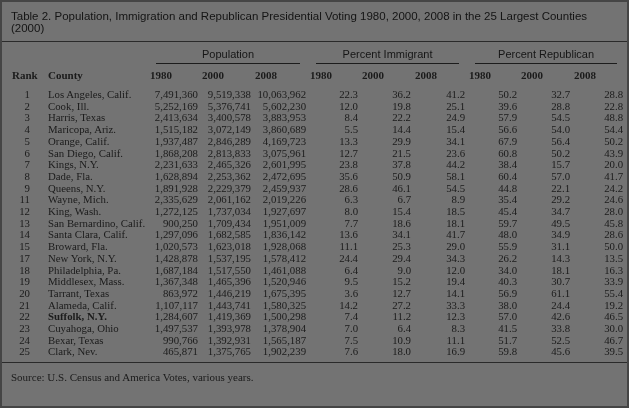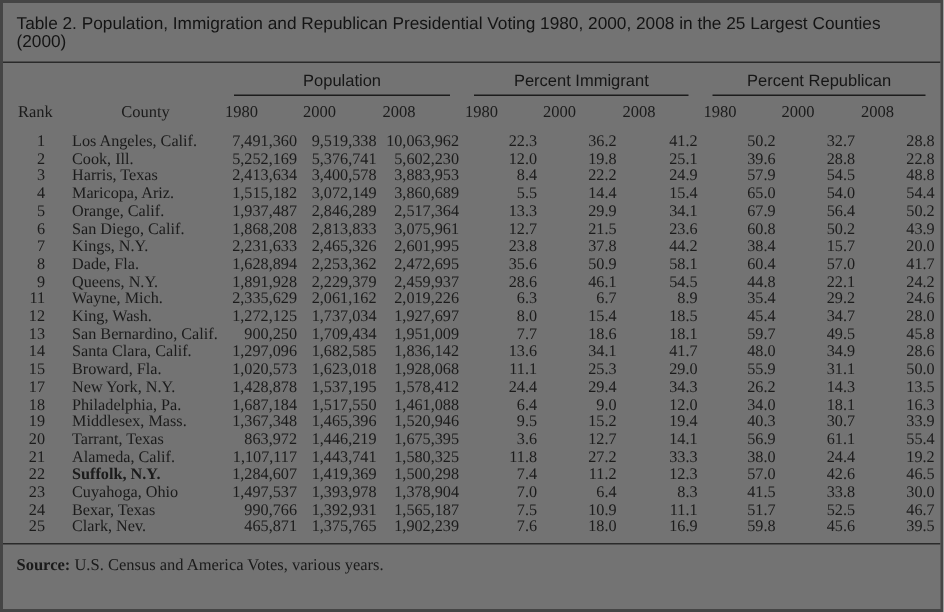--- a/index.html
+++ b/index.html
@@ -35,27 +35,27 @@
   .grp {
     font-family: "Liberation Sans", sans-serif;
     font-size: 11px;
     color: #161616;
     text-align: center;
     padding-bottom: 3px;
     border-bottom: 1.4px solid #1c1c1c;
     margin: 0 10px 0 6px;
   }
   .year-row th {
-    font-weight: normal;
+    font-weight: bold;
     font-size: 11px;
     padding: 5px 4px 2px 0;
     white-space: nowrap;
   }
   .year-row th.rank-h { text-align: left; padding-left: 10px; }
-  .year-row th.county-h { text-align: center; padding-left: 8px; }
+  .year-row th.county-h { text-align: left; padding-left: 8px; }
   .year-row th.num { text-align: left; }
   tbody td {
     height: 11.7px;
     line-height: 11.7px;
     white-space: nowrap;
     overflow: visible;
   }
   tbody tr.spacer td { height: 6px; line-height: 6px; }
   td.rank { text-align: right; padding-right: 10px; }
   td.county { text-align: left; padding-left: 8px; }
@@ -63,21 +63,21 @@
   td.num { text-align: right; padding-right: 4px; }
   .bottom-rule {
     border-top: 1.5px solid #2a2a2a;
     margin-top: 4px;
   }
   .source-note {
     font-size: 11px;
     padding: 8px 10px 8px 9px;
     color: #1b1b1b;
   }
-  .source-note .b { font-weight: bold; }
+  .source-note .b { font-weight: normal; }
   .source-note .i { }
 </style>
 </head>
 <body>
 
 <div class="table-card">
 
   <div class="title-bar">Table 2. Population, Immigration and Republican Presidential Voting 1980, 2000, 2008 in the 25 Largest Counties (2000)</div>
 
   <table>
@@ -166,30 +166,30 @@
         </tr>
         <tr>
           <td class="rank">4</td>
           <td class="county">Maricopa, Ariz.</td>
           <td class="num">1,515,182</td>
           <td class="num">3,072,149</td>
           <td class="num">3,860,689</td>
           <td class="num">5.5</td>
           <td class="num">14.4</td>
           <td class="num">15.4</td>
-          <td class="num">65.0</td>
+          <td class="num">56.6</td>
           <td class="num">54.0</td>
           <td class="num">54.4</td>
         </tr>
         <tr>
           <td class="rank">5</td>
           <td class="county">Orange, Calif.</td>
           <td class="num">1,937,487</td>
           <td class="num">2,846,289</td>
-          <td class="num">2,517,364</td>
+          <td class="num">4,169,723</td>
           <td class="num">13.3</td>
           <td class="num">29.9</td>
           <td class="num">34.1</td>
           <td class="num">67.9</td>
           <td class="num">56.4</td>
           <td class="num">50.2</td>
         </tr>
         <tr>
           <td class="rank">6</td>
           <td class="county">San Diego, Calif.</td>
@@ -358,21 +358,21 @@
           <td class="num">56.9</td>
           <td class="num">61.1</td>
           <td class="num">55.4</td>
         </tr>
         <tr>
           <td class="rank">21</td>
           <td class="county">Alameda, Calif.</td>
           <td class="num">1,107,117</td>
           <td class="num">1,443,741</td>
           <td class="num">1,580,325</td>
-          <td class="num">11.8</td>
+          <td class="num">14.2</td>
           <td class="num">27.2</td>
           <td class="num">33.3</td>
           <td class="num">38.0</td>
           <td class="num">24.4</td>
           <td class="num">19.2</td>
         </tr>
         <tr>
           <td class="rank">22</td>
           <td class="county bold">Suffolk, N.Y.</td>
           <td class="num">1,284,607</td>

